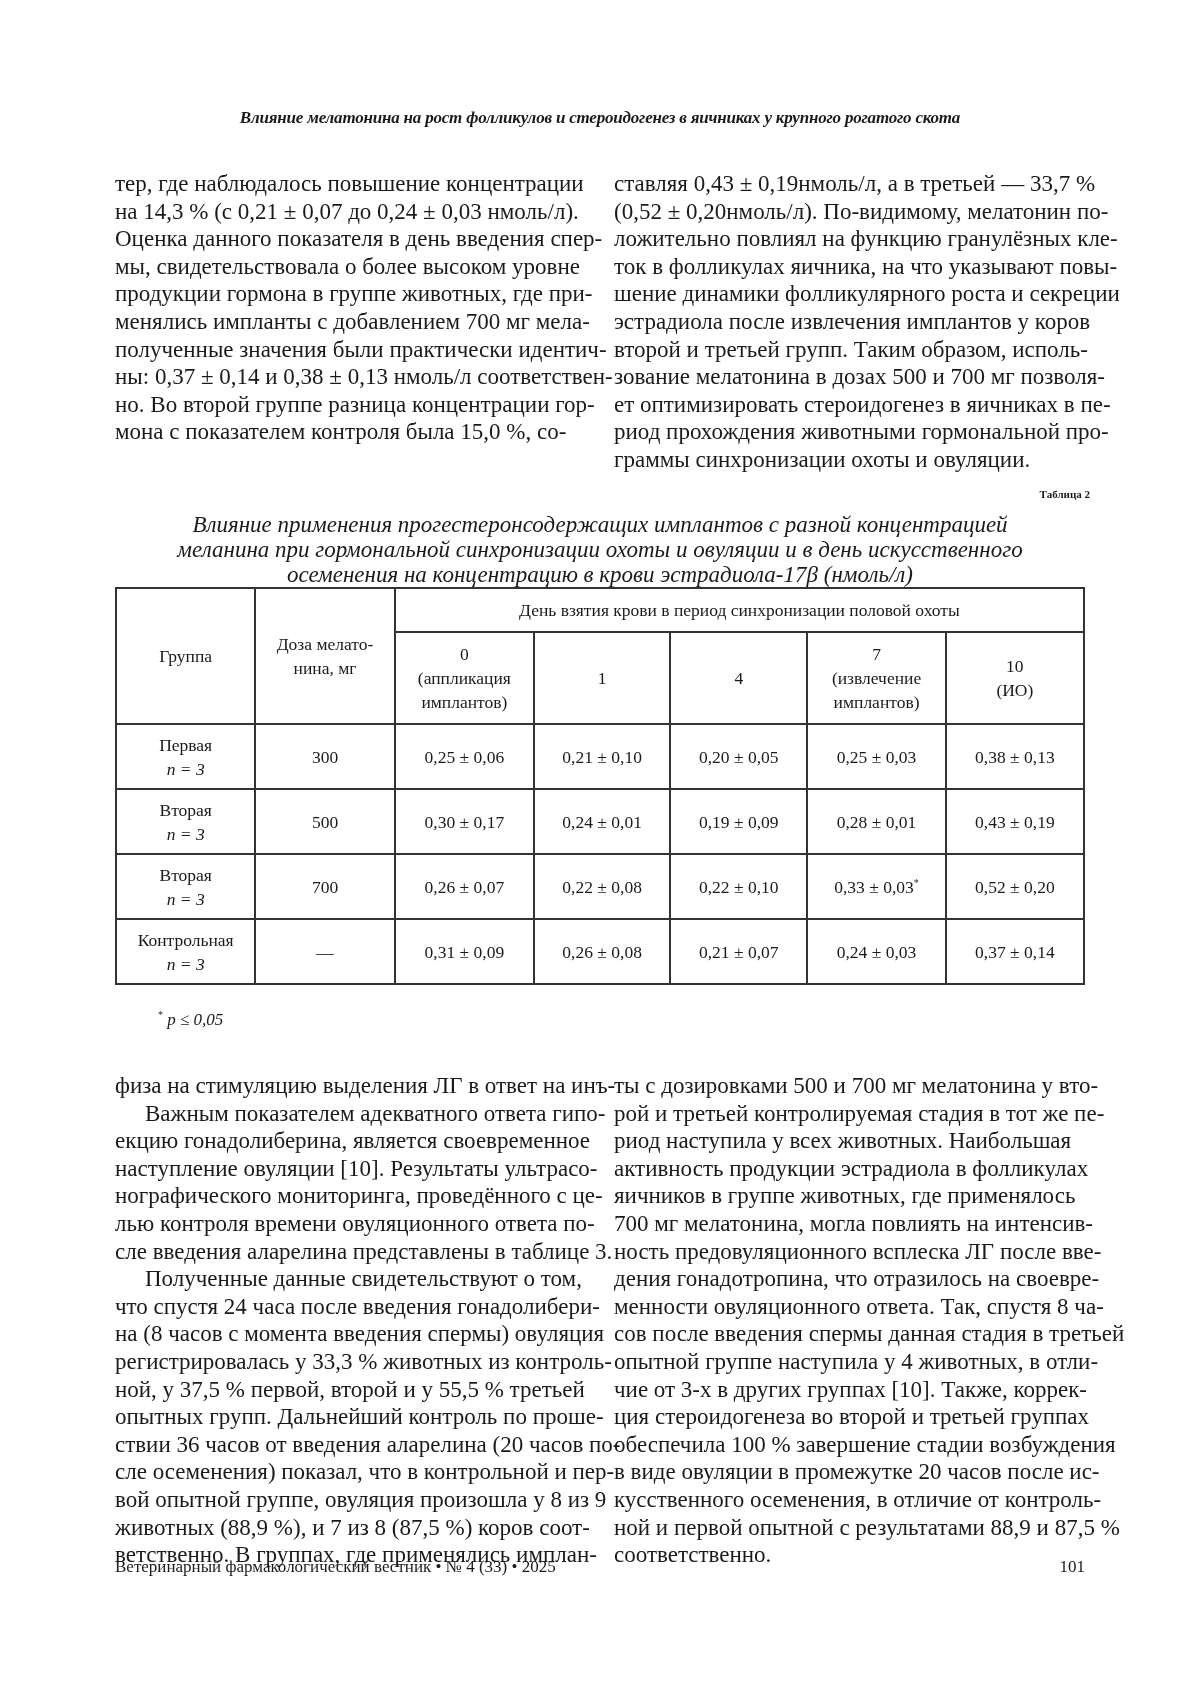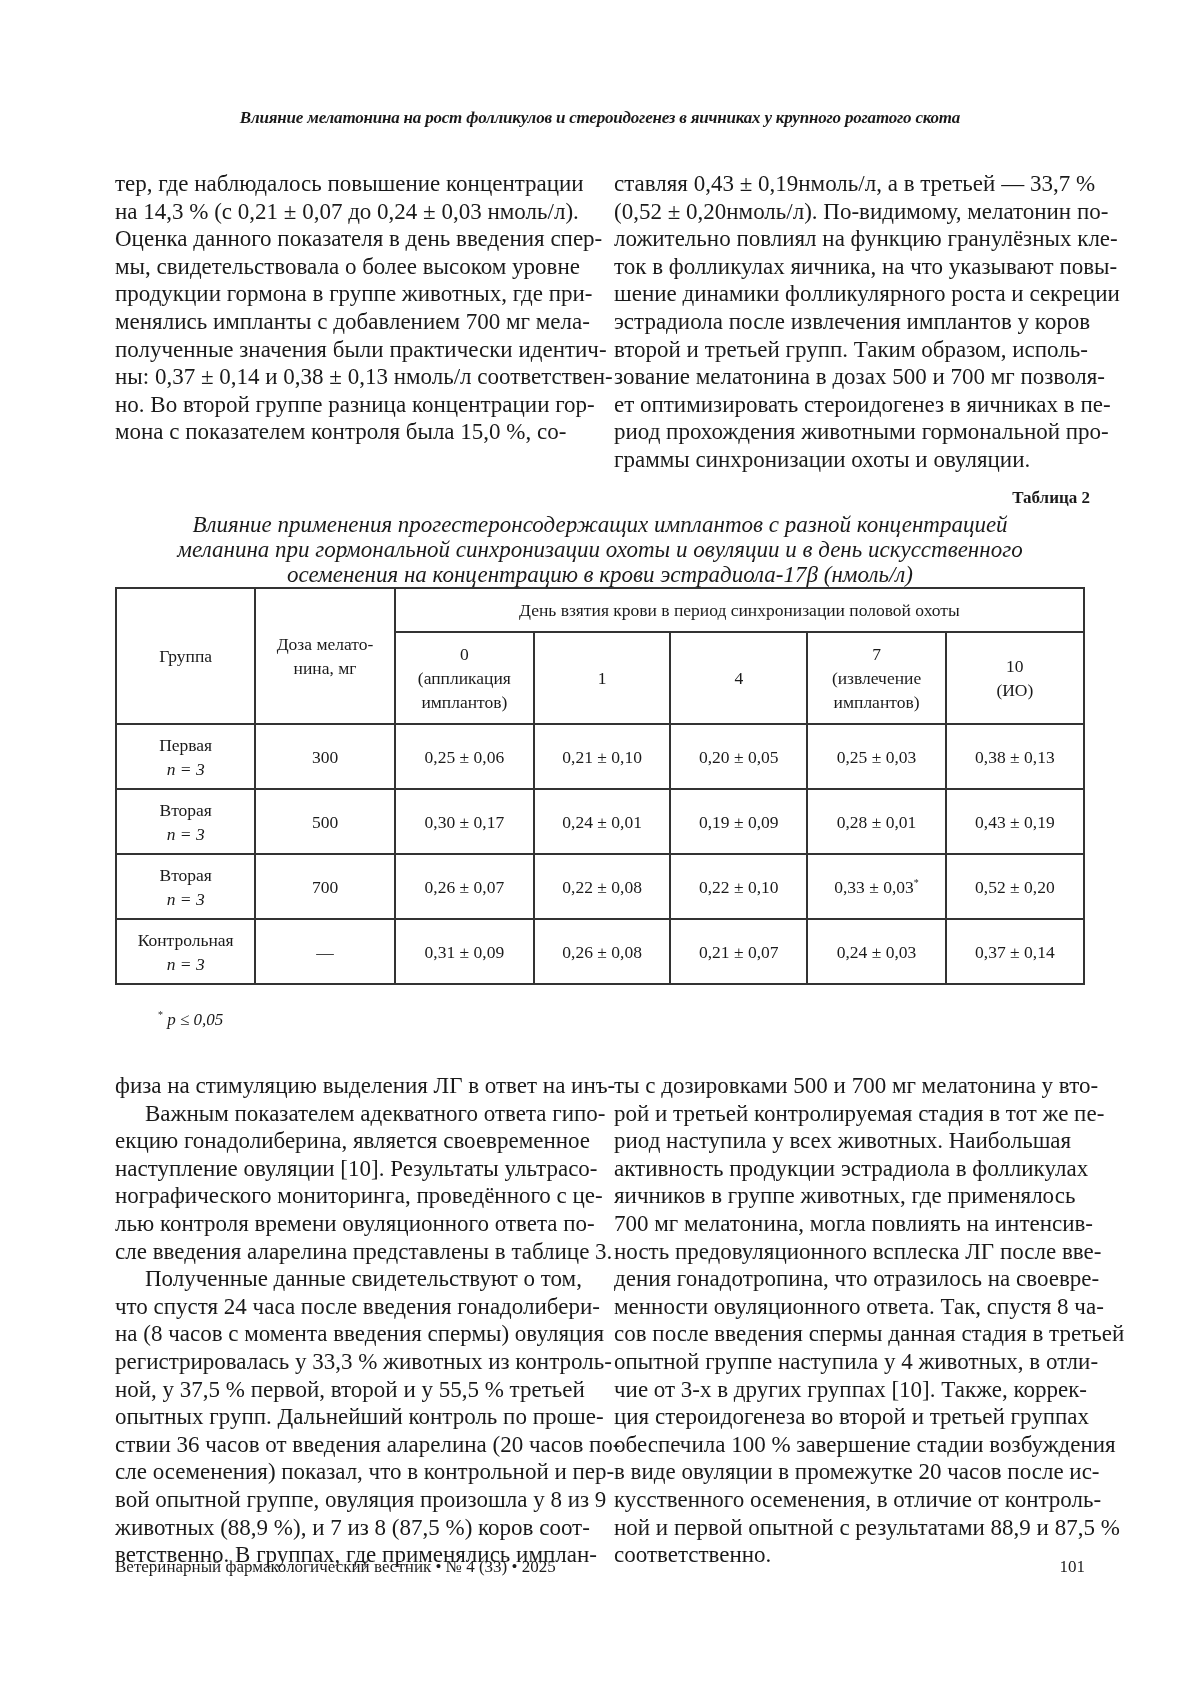--- a/index.html
+++ b/index.html
@@ -9,21 +9,21 @@
       font-style: italic; font-size: 17px; letter-spacing: -0.2px; font-weight: bold; }
     .col { position: absolute; width: 450px; font-size: 23px; line-height: 27.6px; text-align: justify;
       text-align-last: auto; hyphens: manual; }
     .col .line { display: block; text-align: justify; text-align-last: justify; white-space: nowrap; }
     .col .line.last { text-align-last: left; }
     .col .indent { text-indent: 30px; }
     #col-top-left { left: 115px; top: 170px; }
     #col-top-right { left: 614px; top: 170px; }
     #col-bot-left { left: 115px; top: 1072px; }
     #col-bot-right { left: 614px; top: 1072px; }
-    .table-label { position: absolute; right: 110px; top: 488px; font-weight: bold; font-size: 17px; }
+    .table-label { position: absolute; right: 110px; top: 488px; font-weight: bold; font-size: 11px; }
     .table-caption { position: absolute; top: 512px; left: 150px; width: 900px; text-align: center;
       font-style: italic; font-size: 23px; line-height: 25px; }
     table.data { position: absolute; left: 115px; top: 587px; width: 970px; border-collapse: collapse;
       font-size: 17.5px; }
     table.data td, table.data th { border: 2px solid #333; text-align: center; vertical-align: middle;
       font-weight: normal; padding: 0 4px; line-height: 24px; }
     table.data th.top { height: 42px; }
     table.data th.sub { height: 90px; }
     table.data td { height: 63px; }
     .it { font-style: italic; }

